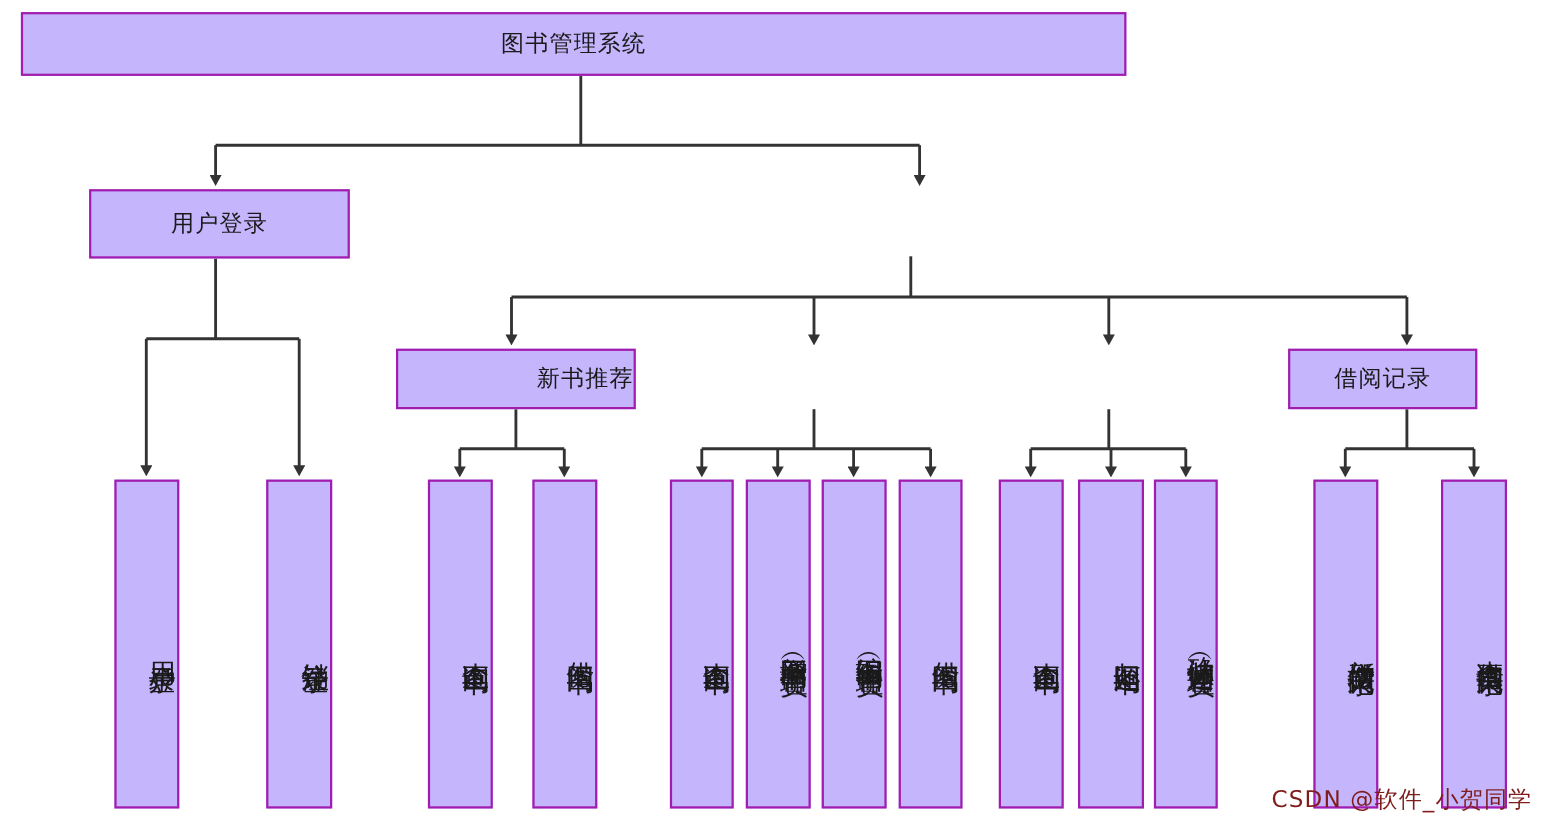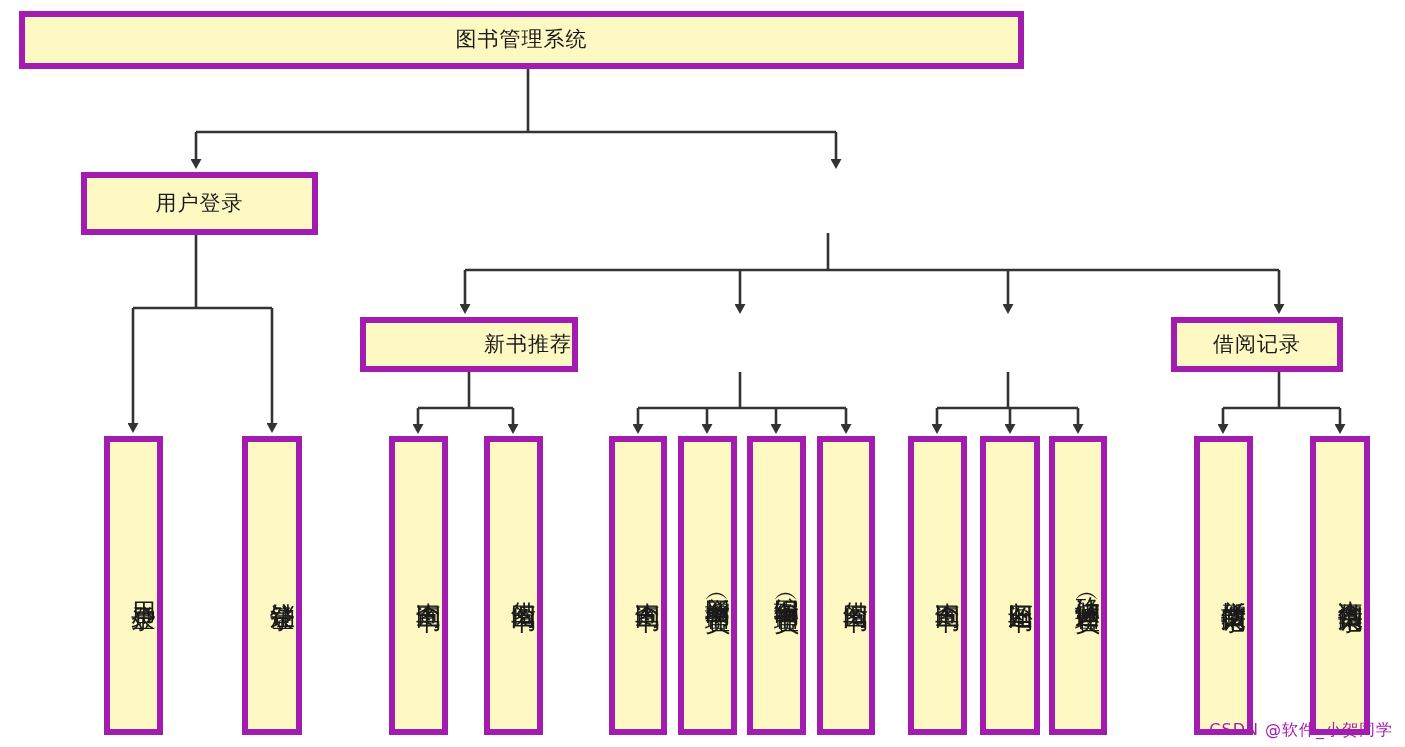--- a/index.html
+++ b/index.html
@@ -21,22 +21,22 @@
     position: absolute;
     left: 0;
     top: 0;
     width: 1405px;
     height: 747px;
     pointer-events: none;
   }
   .node {
     position: absolute;
     box-sizing: border-box;
-    border: 6px solid #a21caf;
-    background: #fef9c3;
+    border: 2px solid #a21caf;
+    background: #c4b5fd;
     display: flex;
     align-items: center;
     justify-content: center;
     color: #1a1a1a;
   }
   .node.horiz {
     font-size: 21px;
     letter-spacing: 1px;
     line-height: 1.2;
   }
@@ -54,22 +54,22 @@
     writing-mode: vertical-rl;
     text-orientation: upright;
     display: block;
     text-align: center;
     white-space: nowrap;
   }
   #watermark {
     position: absolute;
     right: 12px;
     bottom: 6px;
-    font-size: 16px;
-    color: #a21caf;
+    font-size: 21px;
+    color: #7f1d1d;
     letter-spacing: 1px;
     white-space: nowrap;
     user-select: none;
   }
 </style>
 </head>
 <body>
 
 <div id="canvas">
 

